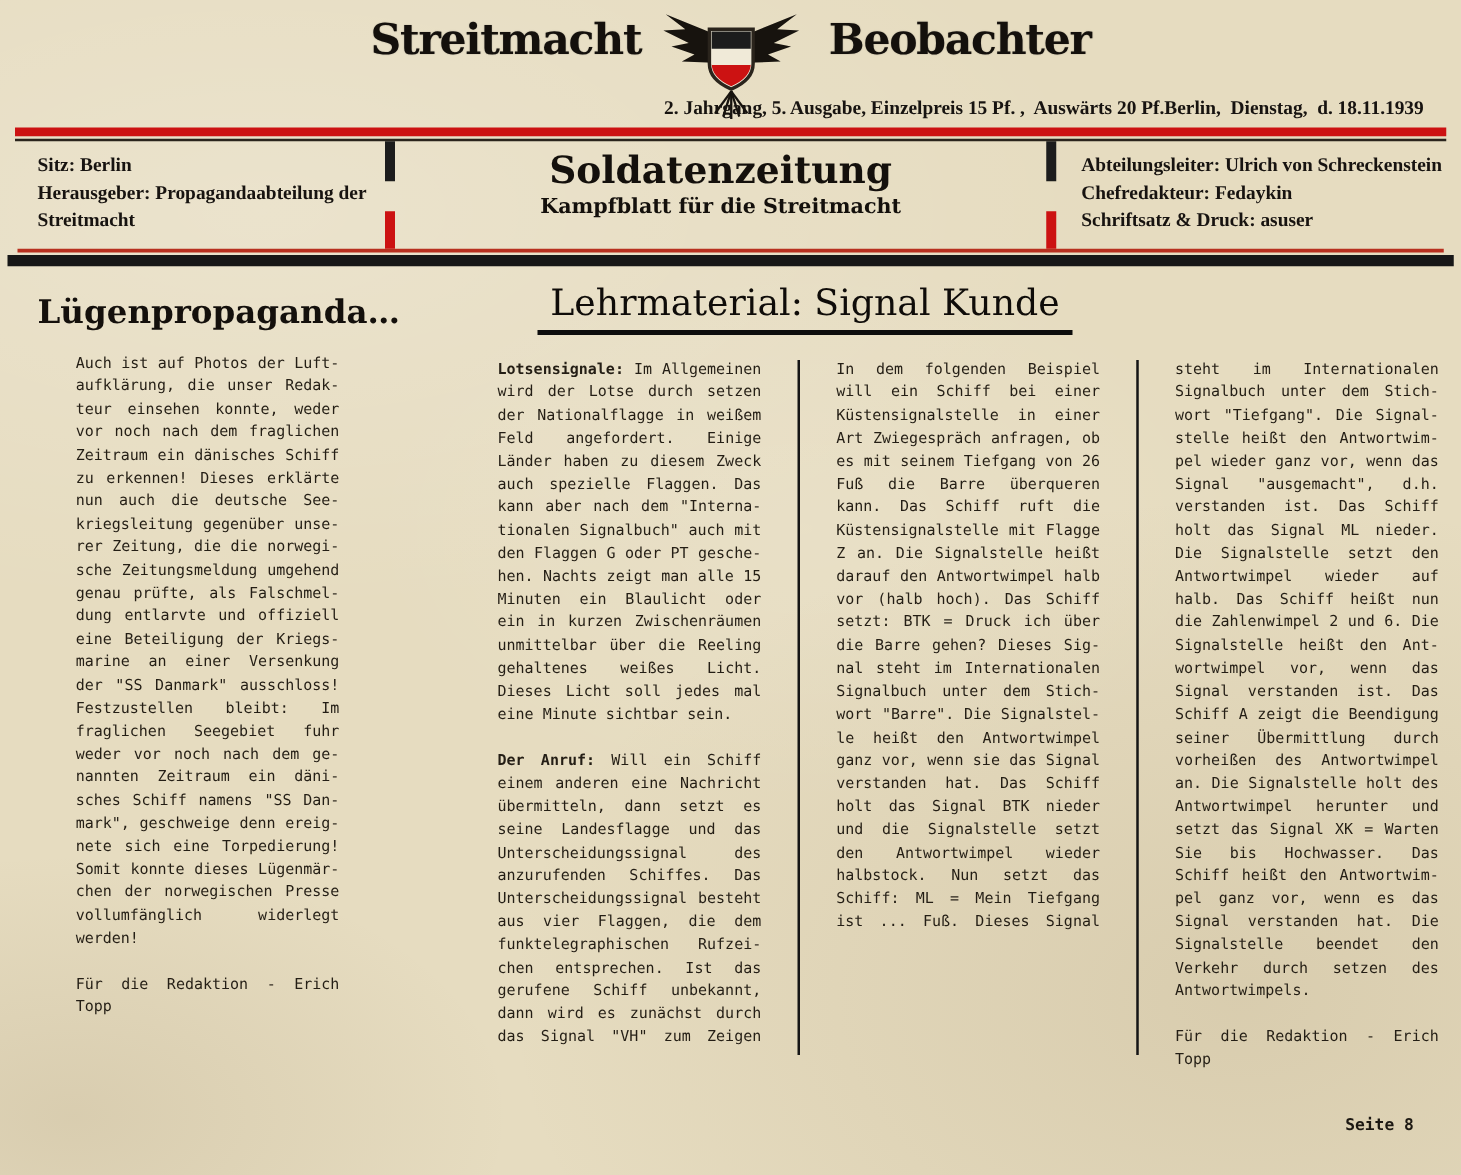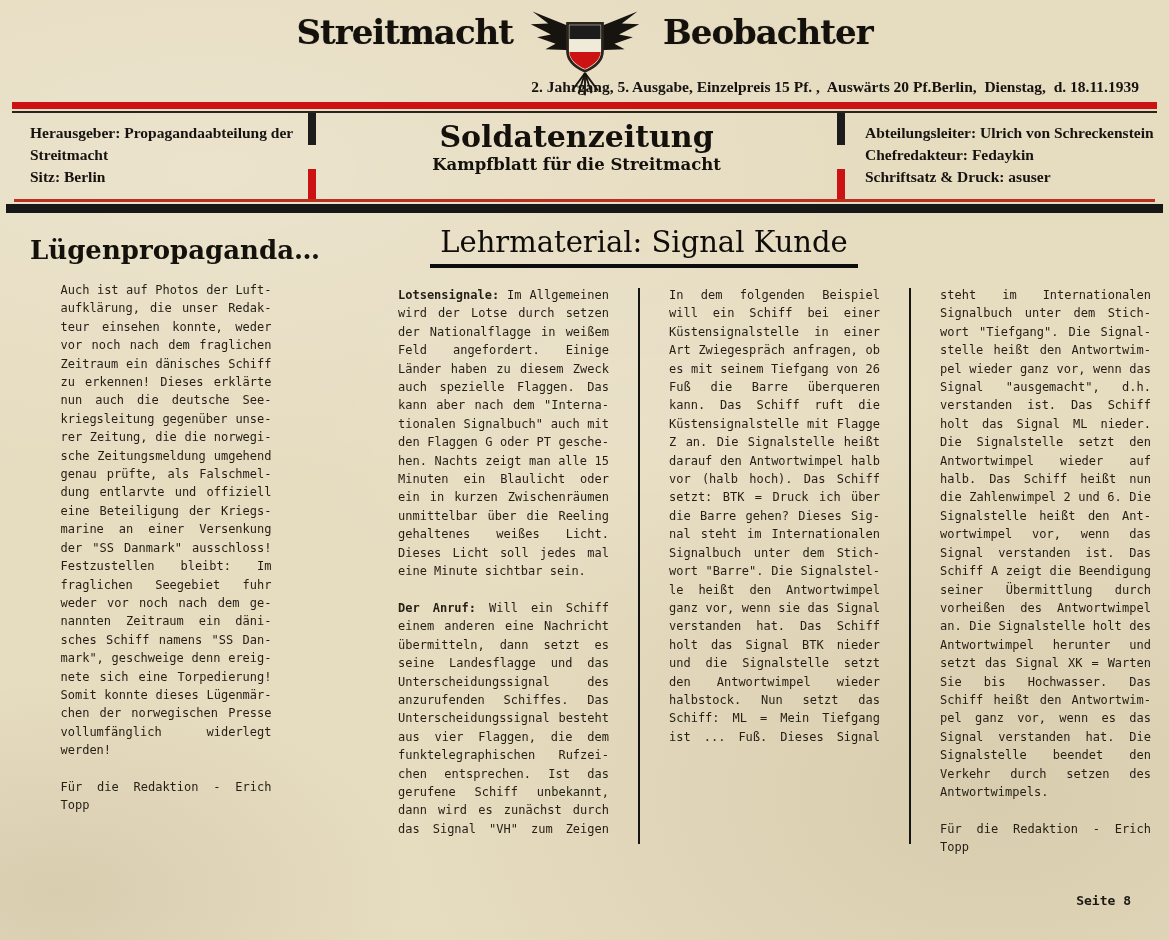--- a/index.html
+++ b/index.html
@@ -93,22 +93,22 @@
 
   <div class="issue-line">
     <span>2. Jahrgang, 5. Ausgabe, Einzelpreis 15 Pf. ,  Auswärts 20 Pf.</span>
     <span>Berlin,  Dienstag,  d. 18.11.1939</span>
   </div>
 
   <div class="rule-red-thick"></div>
 
   <div class="imprint">
     <div class="imp-cell imp-left">
+      <div>Sitz: Berlin</div>
       <div>Herausgeber: Propagandaabteilung der Streitmacht</div>
-      <div>Sitz: Berlin</div>
     </div>
     <div class="imp-sep">
       <div class="seg-black"></div>
       <div class="seg-red"></div>
     </div>
     <div class="imp-cell imp-center">
       <div class="center-title">Soldatenzeitung</div>
       <div class="center-sub">Kampfblatt für die Streitmacht</div>
     </div>
     <div class="imp-sep">

